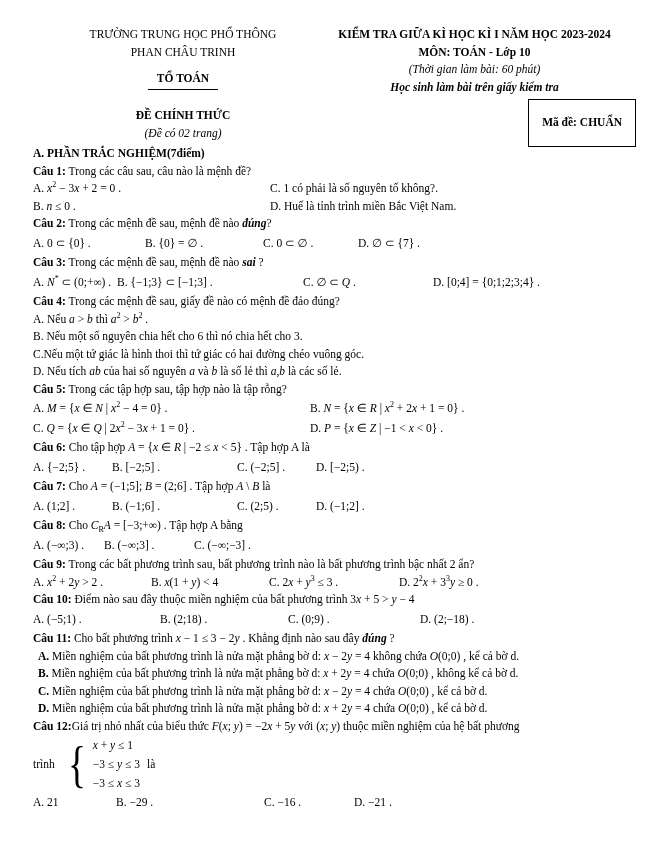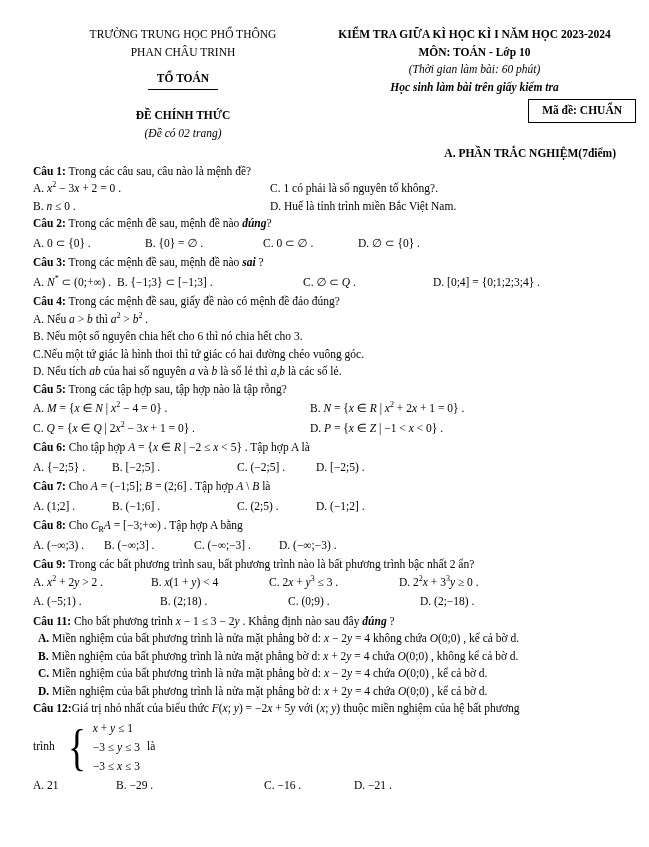--- a/index.html
+++ b/index.html
@@ -11,22 +11,22 @@
   }
   .hdr{display:flex;}
   .hdr-left{width:300px;text-align:center;}
   .hdr-right{flex:1;text-align:center;}
   .b{font-weight:bold;}
   .it{font-style:italic;}
   .bi{font-weight:bold;font-style:italic;}
   .dept{display:inline-block;font-weight:bold;border-bottom:1.5px solid #000;padding:0 9px 1px 9px;margin-top:9px;}
   .hdr2{margin-top:11px;}
   .official{width:300px;text-align:center;}
-  .code-box{position:absolute;top:99px;right:13px;border:1.5px solid #000;padding:2px 13px;font-weight:bold;background:#fff;}
-  .section-title{font-weight:bold;margin-top:3px;text-align:right;}
+  .code-box{position:absolute;top:99px;right:13px;border:1.5px solid #000;padding:14px 13px;font-weight:bold;background:#fff;}
+  .section-title{font-weight:bold;margin-top:3px;}
   .qlabel{font-weight:bold;}
   .opts{display:flex;align-items:flex-end;}
   .opts .opt{flex-shrink:0;white-space:nowrap;}
   .opts .opt:last-child{flex:1;}
   .stack .opt{display:block;white-space:nowrap;}
   .q11-opts .opt{padding-left:5px;}
   .tall{margin:2px 0;}
   sup{font-size:8px;vertical-align:super;line-height:0;}
   sub{font-size:8px;vertical-align:sub;line-height:0;}
   .sysrow{display:flex;align-items:center;margin:1px 0;}
@@ -74,21 +74,21 @@
       <span class="opt">D. Huế là tỉnh trình miền Bắc Việt Nam.</span>
     </div>
   </div>
 
   <div class="q">
     <div class="stem"><b class="qlabel">Câu 2:</b> <span>Trong các mệnh đề sau, mệnh đề nào <b><i>đúng</i></b>?</span></div>
     <div class="opts tall">
       <span class="opt" style="width:112px">A. 0 ⊂ {0} .</span>
       <span class="opt" style="width:118px">B. {0} = ∅ .</span>
       <span class="opt" style="width:95px">C. 0 ⊂ ∅ .</span>
-      <span class="opt">D. ∅ ⊂ {0} .</span>
+      <span class="opt">D. ∅ ⊂ {7} .</span>
     </div>
   </div>
 
   <div class="q">
     <div class="stem"><b class="qlabel">Câu 3:</b> <span>Trong các mệnh đề sau, mệnh đề nào <b><i>sai</i></b> ?</span></div>
     <div class="opts tall">
       <span class="opt" style="width:84px">A. <i>N</i><sup>*</sup> ⊂ (0;+∞) .</span>
       <span class="opt" style="width:186px">B. {−1;3} ⊂ [−1;3] .</span>
       <span class="opt" style="width:130px">C. ∅ ⊂ <i>Q</i> .</span>
       <span class="opt">D. [0;4] = {0;1;2;3;4} .</span>
@@ -134,35 +134,35 @@
       <span class="opt">D. (−1;2] .</span>
     </div>
   </div>
 
   <div class="q">
     <div class="stem tall"><b class="qlabel">Câu 8:</b> <span>Cho <i>C</i><sub>R</sub><i>A</i> = [−3;+∞) . Tập hợp A bằng</span></div>
     <div class="opts tall">
       <span class="opt" style="width:71px">A. (−∞;3) .</span>
       <span class="opt" style="width:90px">B. (−∞;3] .</span>
       <span class="opt" style="width:85px">C. (−∞;−3] .</span>
-      <span class="opt">D. (−∞;−3) .</span>
     </div>
   </div>
 
   <div class="q">
     <div class="stem"><b class="qlabel">Câu 9:</b> <span>Trong các bất phương trình sau, bất phương trình nào là bất phương trình bậc nhất 2 ẩn?</span></div>
     <div class="opts">
       <span class="opt" style="width:118px">A. <i>x</i><sup>2</sup> + 2<i>y</i> &gt; 2 .</span>
       <span class="opt" style="width:118px">B. <i>x</i>(1 + <i>y</i>) &lt; 4</span>
       <span class="opt" style="width:130px">C. 2<i>x</i> + <i>y</i><sup>3</sup> ≤ 3 .</span>
       <span class="opt">D. 2<sup>2</sup><i>x</i> + 3<sup>3</sup><i>y</i> ≥ 0 .</span>
     </div>
   </div>
 
   <div class="q">
+    <div class="stem"><b class="qlabel">Câu 10:</b> <span>Điểm nào sau đây thuộc miền nghiệm của bất phương trình 3<i>x</i> + 5 &gt; <i>y</i> − 4</span></div>
     <div class="opts tall">
       <span class="opt" style="width:127px">A. (−5;1) .</span>
       <span class="opt" style="width:128px">B. (2;18) .</span>
       <span class="opt" style="width:132px">C. (0;9) .</span>
       <span class="opt">D. (2;−18) .</span>
     </div>
   </div>
 
   <div class="q stack q11-opts">
     <div class="stem"><b class="qlabel">Câu 11:</b> <span>Cho bất phương trình <i>x</i> − 1 ≤ 3 − 2<i>y</i> . Khẳng định nào sau đây <b><i>đúng</i></b> ?</span></div>

